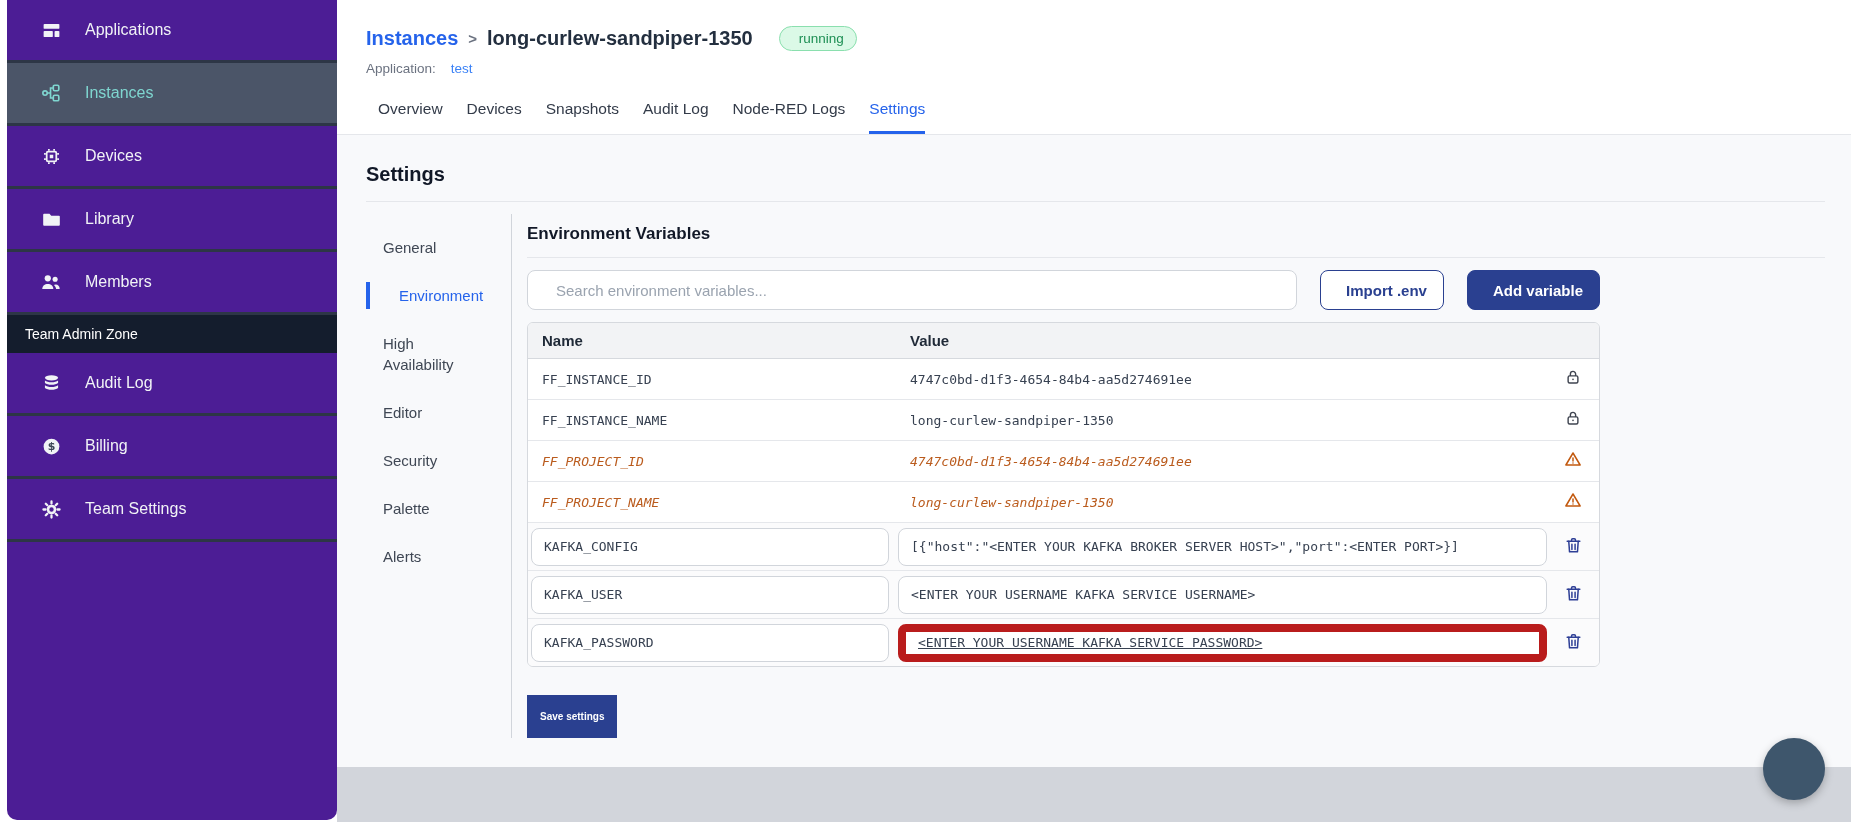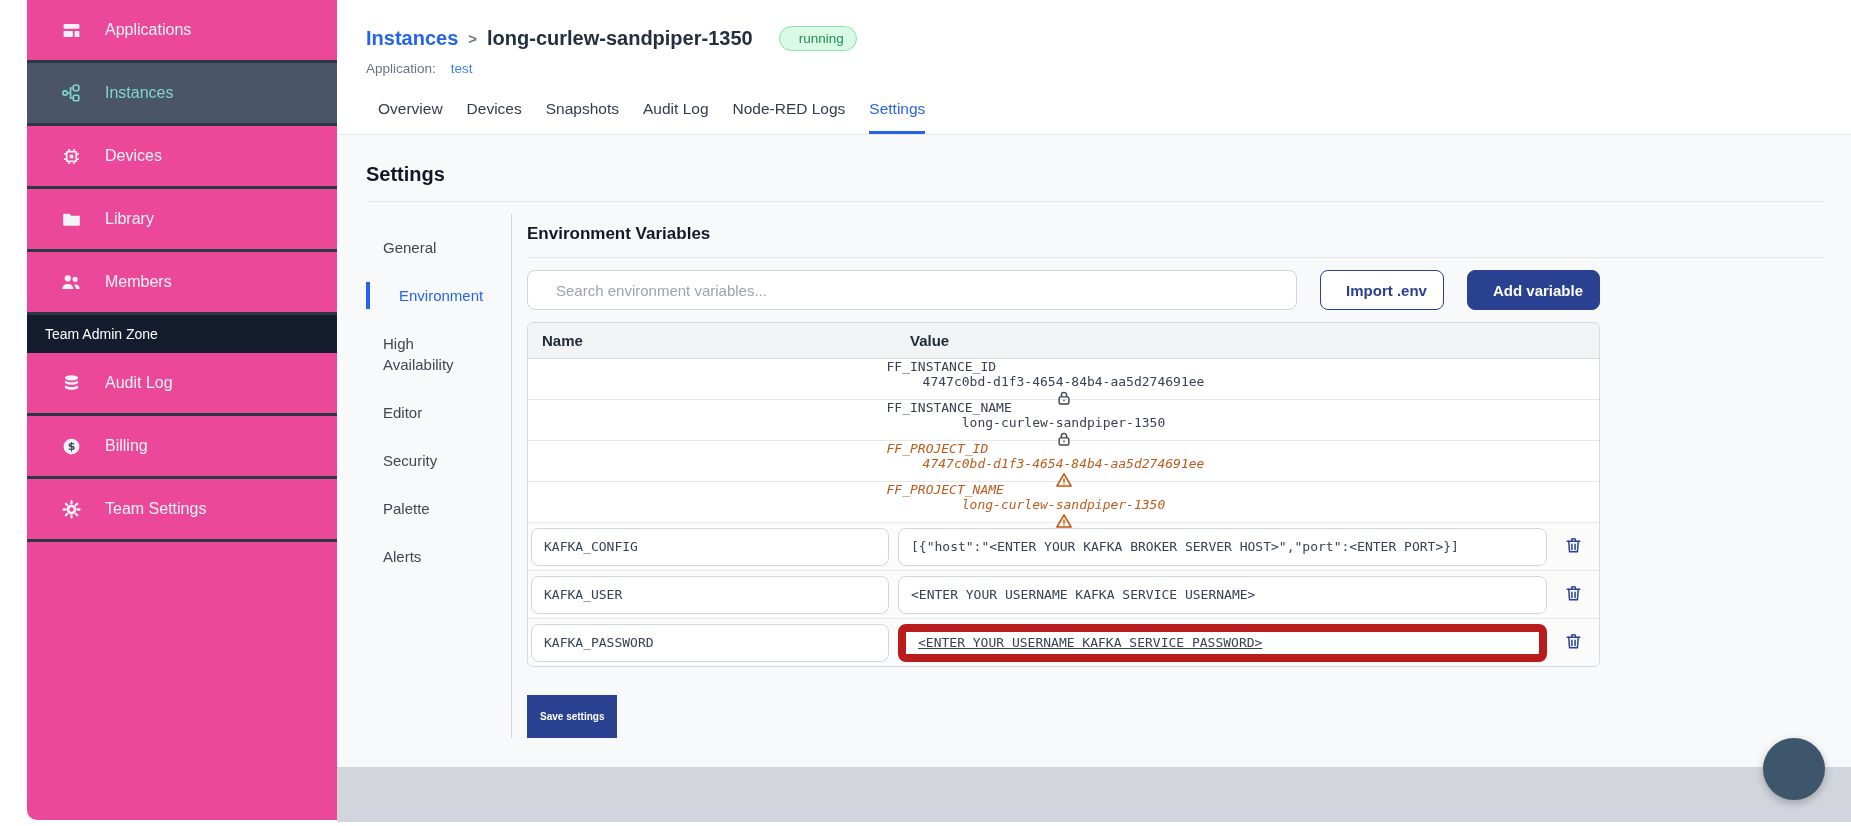--- a/index.html
+++ b/index.html
@@ -1,20 +1,20 @@
 <!DOCTYPE html>
 <html><head>
 <meta charset="utf-8">
 <style>
   html,body{margin:0;padding:0;}
   body{width:1851px;height:826px;background:#fff;font-family:"Liberation Sans",sans-serif;overflow:hidden;}
   .app{position:relative;width:1851px;height:822px;}
 
   
-  .sidebar{position:absolute;left:7px;top:0;width:330px;height:820px;background:#ec4899;border-radius:0 0 10px 10px;overflow:hidden;margin-left:20px;}
+  .sidebar{position:absolute;left:7px;top:0;width:330px;height:820px;background:#4c1d95;border-radius:0 0 10px 10px;overflow:hidden;}
   .side-item{display:flex;align-items:center;height:60px;border-bottom:3px solid #2D3646;color:#F1F3F6;cursor:pointer;}
   .side-item .icon{width:26px;margin-left:31px;display:flex;justify-content:center;align-items:center;}
   .side-label{margin-left:21px;font-size:16px;}
   .side-item.active{background:#4B5568;color:#7FD6D0;}
   .side-section{height:38px;background:#141D2D;color:#FFFFFF;font-size:14px;display:flex;align-items:center;padding-left:18px;}
 
   
   .main{position:absolute;left:337px;top:0;right:0;height:822px;display:flex;flex-direction:column;}
   .page-header{position:relative;background:#fff;padding:26px 26px 0 29px;}
   .crumb-row{display:flex;align-items:center;gap:10px;}
@@ -50,21 +50,21 @@
   .search-box input{border:none;outline:none;flex:1;font-size:15px;color:#374151;font-family:inherit;background:transparent;}
   .search-box input::placeholder{color:#9AA3AF;}
   .btn-tb{height:40px;margin-left:12px;}
 
   .env-table{width:1073px;margin-top:12px;background:#fff;border:1px solid #D6D9DE;border-radius:6px;overflow:hidden;box-sizing:border-box;}
   .t-head{display:flex;background:#F2F3F5;border-bottom:1px solid #D6D9DE;height:35px;align-items:center;font-size:15px;font-weight:700;color:#1F2937;}
   .t-head .col-name{width:368px;padding-left:14px;}
   .t-head .col-value{flex:1;}
   .t-row{display:flex;align-items:center;border-bottom:1px solid #E5E7EB;background:#fff;}
   .t-row:last-child{border-bottom:none;}
-  .t-row.static{height:40px;flex-direction:column;}
+  .t-row.static{height:40px;}
   .t-row.editable{height:47px;background:#FBFBFC;}
   .mono{font-family:"DejaVu Sans Mono",monospace;font-size:13px;color:#374151;}
   .cell-name{width:368px;padding-left:14px;box-sizing:content-box;}
   .cell-value{flex:1;}
   .t-row.orange .cell-name,.t-row.orange .cell-value{color:#BA5B1D;font-style:italic;}
   .cell-icon{width:52px;display:flex;justify-content:center;align-items:center;background:transparent;border:none;cursor:default;padding:0;}
   button.cell-icon{cursor:pointer;}
   .name-input{width:358px;margin-left:3px;height:38px;border:1px solid #D1D5DB;border-radius:8px;background:#fff;padding:0 12px;outline:none;box-sizing:border-box;}
   .value-input{flex:1;margin-left:9px;height:38px;border:1px solid #D1D5DB;border-radius:8px;background:#fff;padding:0 12px;outline:none;box-sizing:border-box;}
   .value-input.focused{border:8px solid #b91c1c;text-decoration:underline;}

